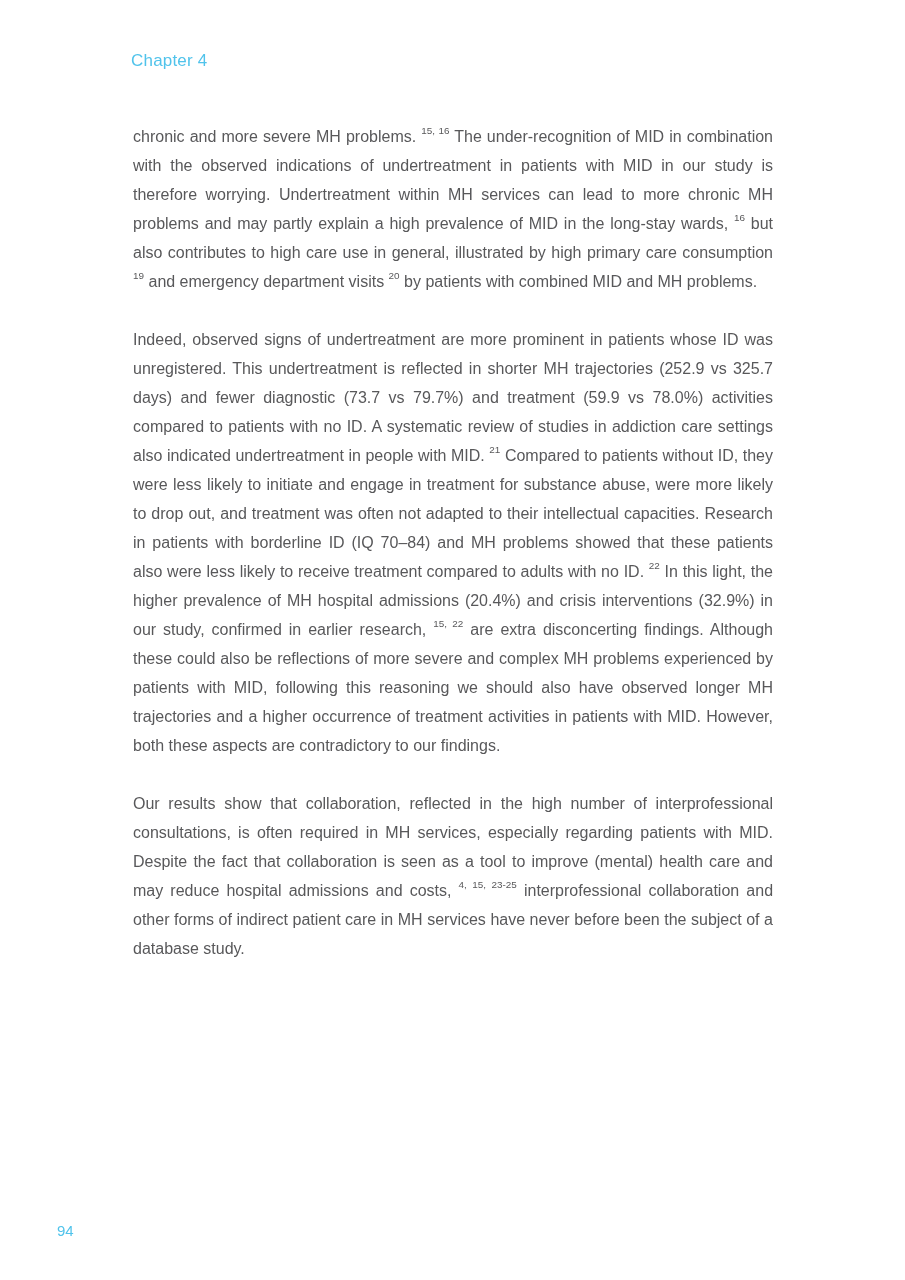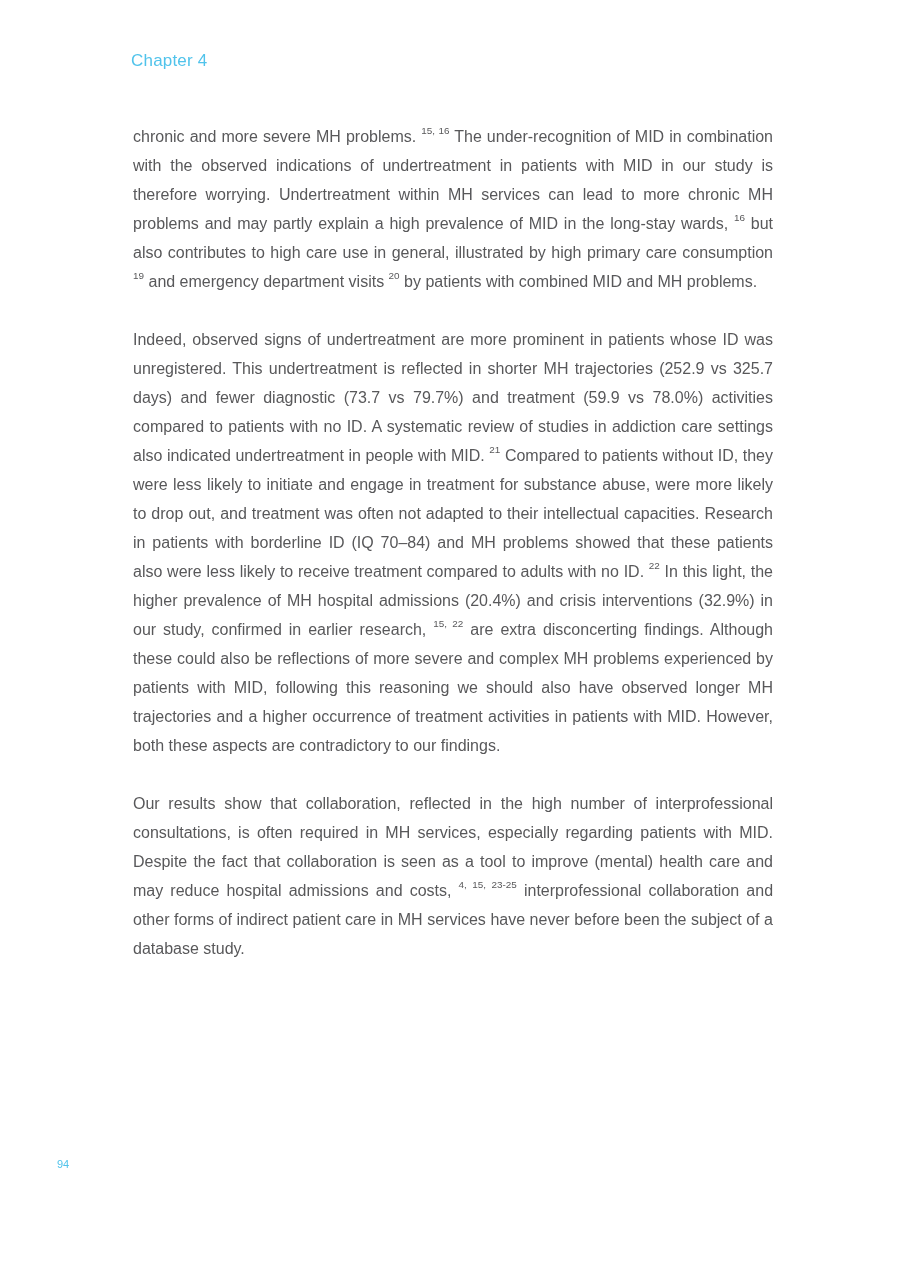--- a/index.html
+++ b/index.html
@@ -45,22 +45,22 @@
   .body-text sup {
     font-size: 0.62em;
     line-height: 0;
     position: relative;
     top: -0.12em;
     vertical-align: super;
   }
   .page-number {
     position: absolute;
     left: 57px;
-    top: 1153px;
-    font-size: 11px;
+    top: 1220px;
+    font-size: 15px;
     line-height: 22px;
     color: var(--accent, #50c3eb);
   }
 </style>
 </head>
 <body>
 
 <div class="page">
 
   <div class="chapter-header">Chapter 4</div>

